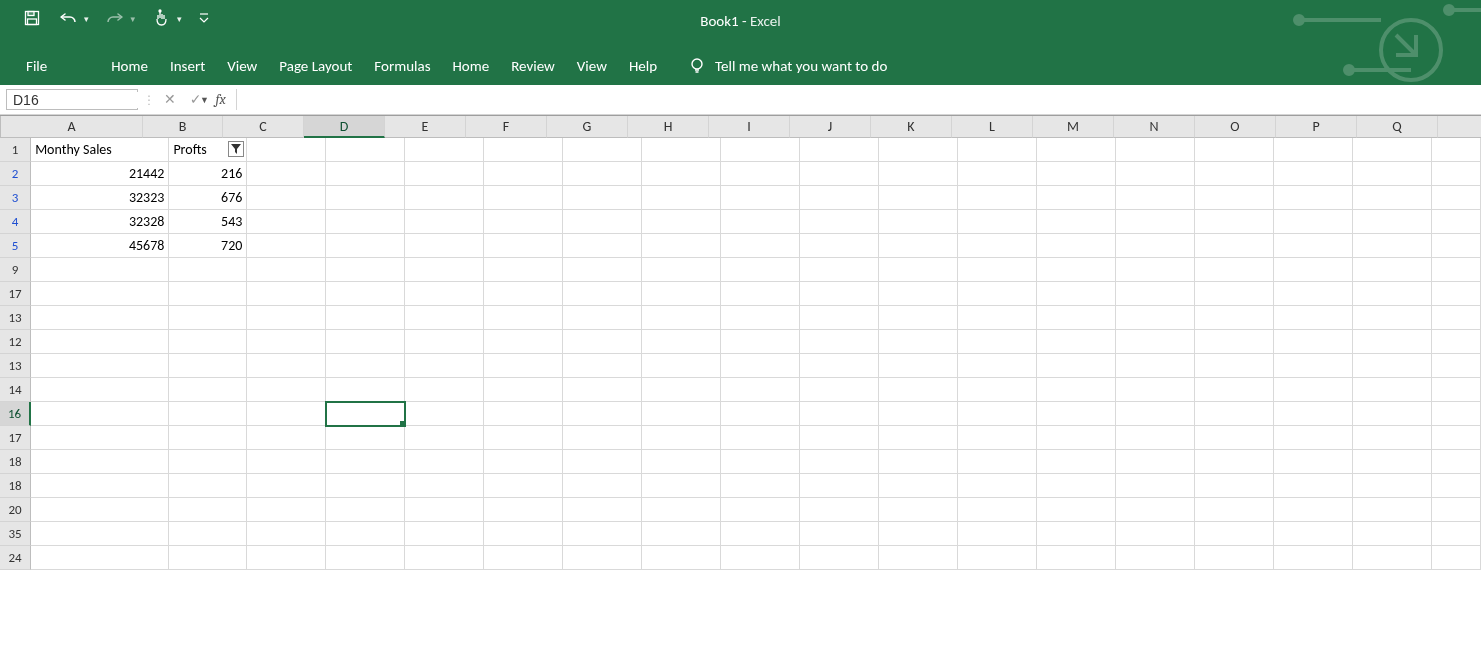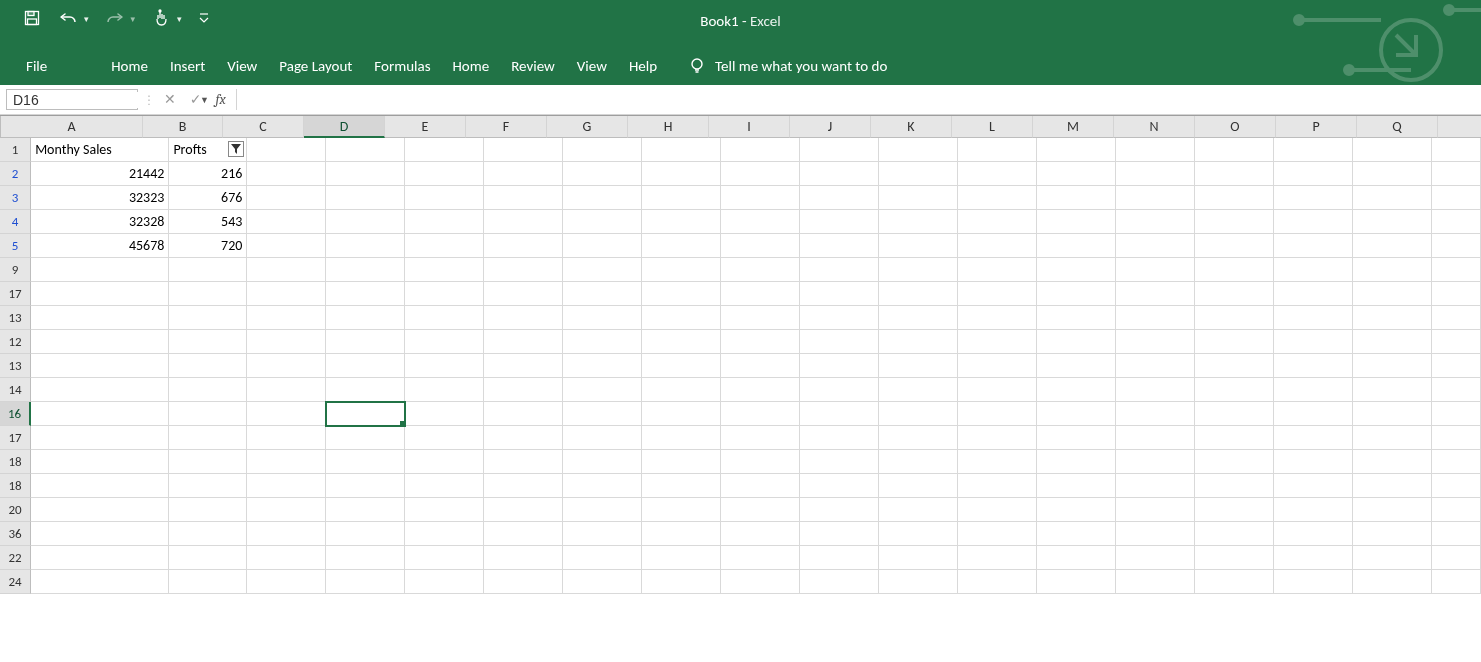--- a/index.html
+++ b/index.html
@@ -538,42 +538,21 @@
         <div class="cell" style="width: 81px;"></div>
         <div class="cell" style="width: 81px;"></div>
         <div class="cell" style="width: 81px;"></div>
         <div class="cell" style="width: 81px;"></div>
         <div class="cell" style="width: 81px;"></div>
         <div class="cell" style="width: 81px;"></div>
         <div class="cell" style="width: 81px;"></div>
         <div class="cell" style="width: 50px;"></div>
       </div>
       <div class="row">
-        <div class="row-h">36</div>
-        <div class="cell" style="width: 142px;"></div>
-        <div class="cell" style="width: 80px;"></div>
-        <div class="cell" style="width: 81px;"></div>
-        <div class="cell" style="width: 81px;"></div>
-        <div class="cell" style="width: 81px;"></div>
-        <div class="cell" style="width: 81px;"></div>
-        <div class="cell" style="width: 81px;"></div>
-        <div class="cell" style="width: 81px;"></div>
-        <div class="cell" style="width: 81px;"></div>
-        <div class="cell" style="width: 81px;"></div>
-        <div class="cell" style="width: 81px;"></div>
-        <div class="cell" style="width: 81px;"></div>
-        <div class="cell" style="width: 81px;"></div>
-        <div class="cell" style="width: 81px;"></div>
-        <div class="cell" style="width: 81px;"></div>
-        <div class="cell" style="width: 81px;"></div>
-        <div class="cell" style="width: 81px;"></div>
-        <div class="cell" style="width: 50px;"></div>
-      </div>
-      <div class="row">
-        <div class="row-h">22</div>
+        <div class="row-h">35</div>
         <div class="cell" style="width: 142px;"></div>
         <div class="cell" style="width: 80px;"></div>
         <div class="cell" style="width: 81px;"></div>
         <div class="cell" style="width: 81px;"></div>
         <div class="cell" style="width: 81px;"></div>
         <div class="cell" style="width: 81px;"></div>
         <div class="cell" style="width: 81px;"></div>
         <div class="cell" style="width: 81px;"></div>
         <div class="cell" style="width: 81px;"></div>
         <div class="cell" style="width: 81px;"></div>

